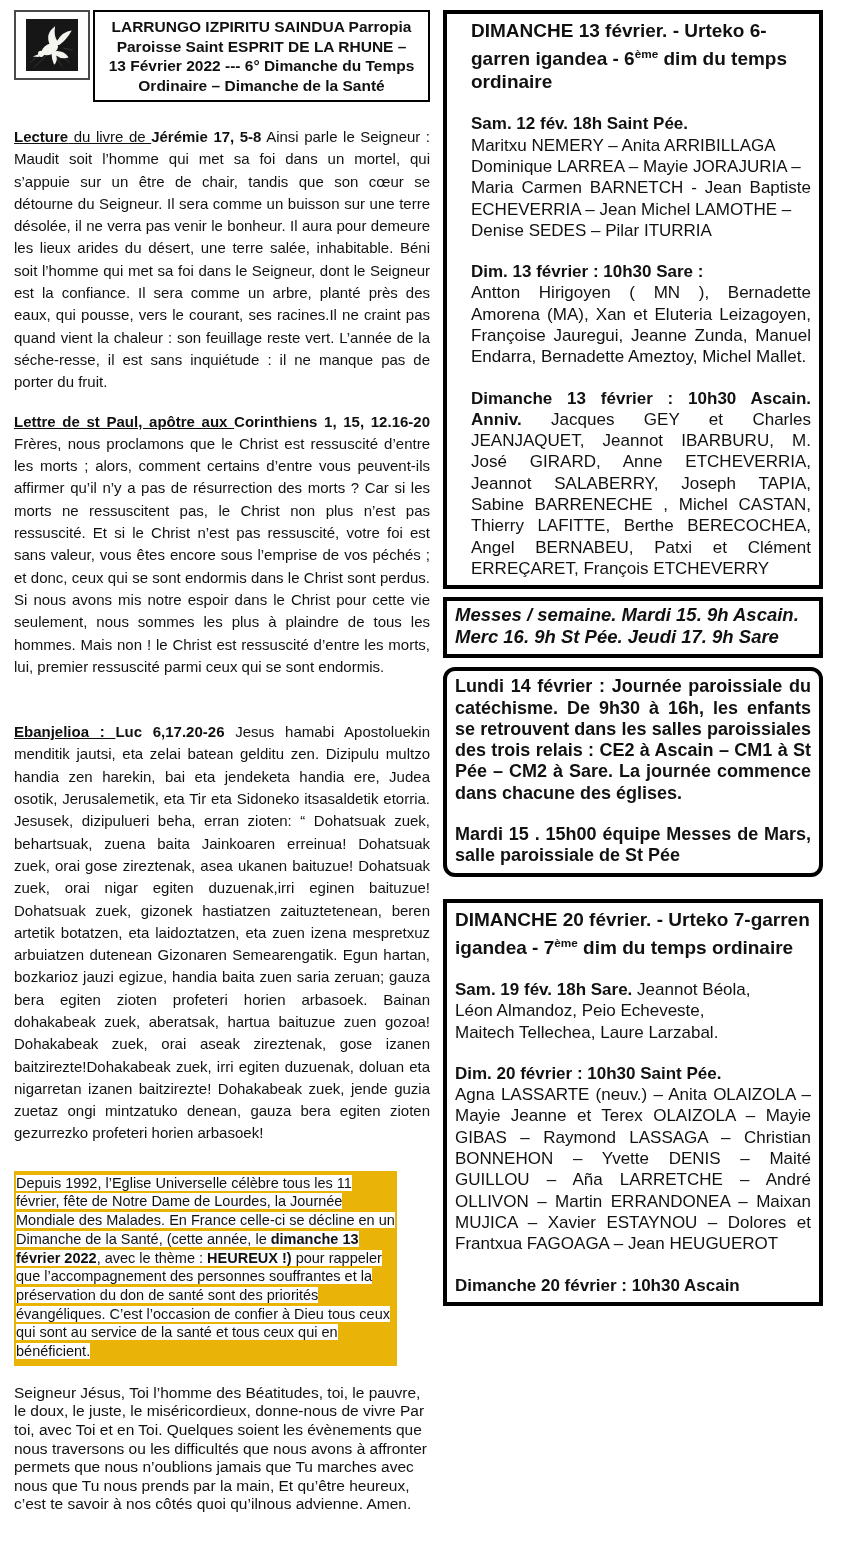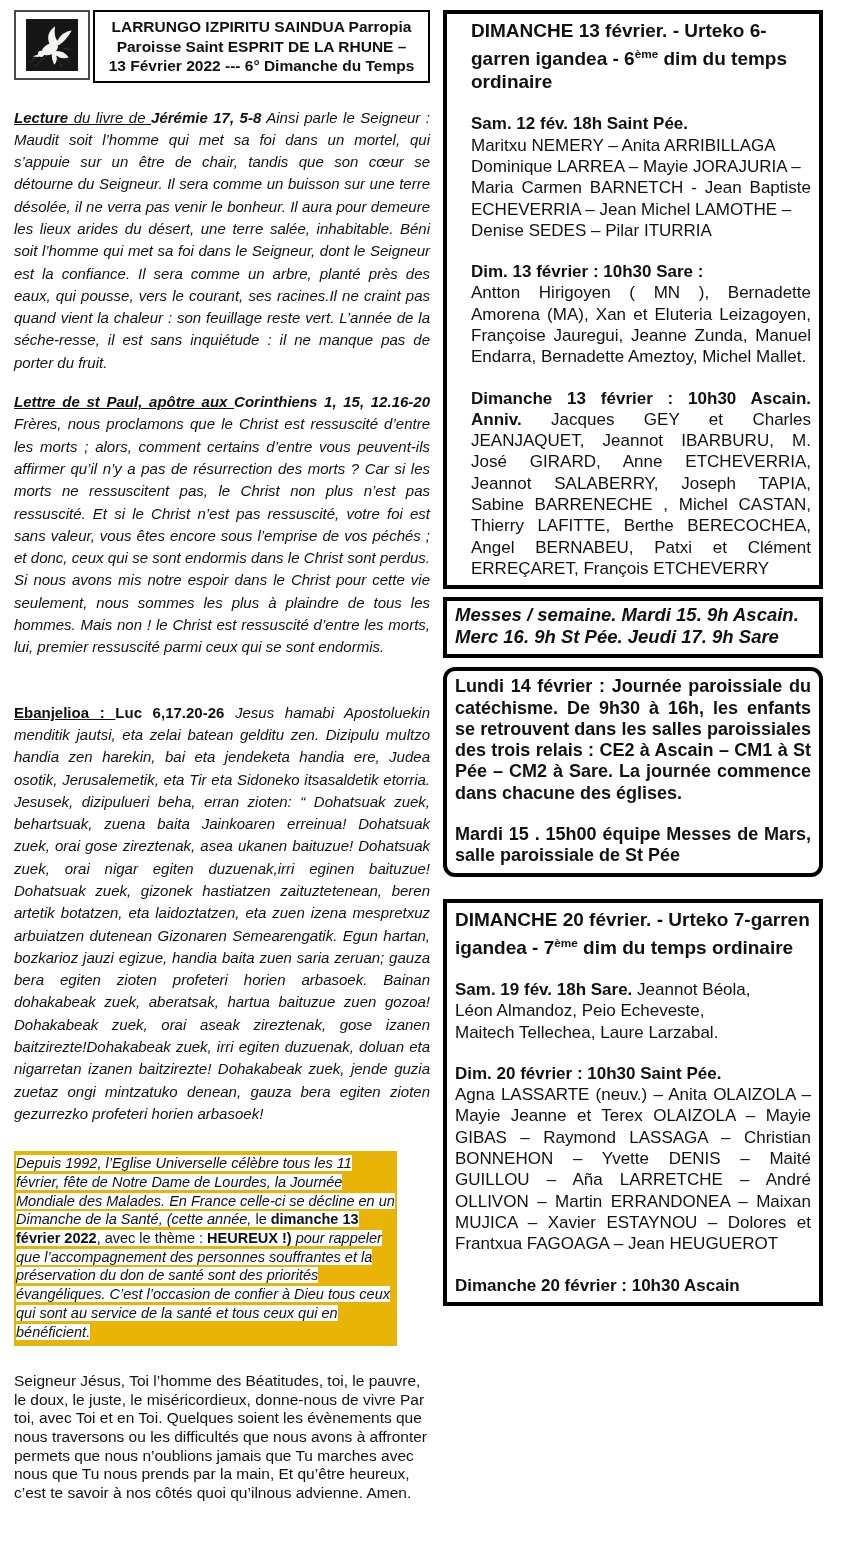--- a/index.html
+++ b/index.html
@@ -18,36 +18,36 @@
              font-size:15.5px;line-height:19.5px;padding:5px 4px;}
 
   
   .lp{text-align:justify;font-size:15px;line-height:22.3px;margin:0;}
   .p1{margin-top:24px;}
   .p2{margin-top:17px;}
   .p3{margin-top:43px;}
   .highlight{margin-top:26px;width:381px;background:#eab308;font-size:14.5px;
              line-height:18.7px;text-align:left;padding:3px 0 5px 2px;}
   .highlight span{background:#ffffff;}
-  .prayer{margin-top:26px;width:415px;font-size:15.5px;line-height:18.6px;text-align:left;}
+  .prayer{margin-top:18px;width:415px;font-size:15.5px;line-height:18.6px;text-align:left;}
 
   
   .rbox{box-sizing:border-box;width:380px;border:4px solid #000;background:#fff;
         padding:5px 8px 6px 8px;font-size:17px;line-height:21.3px;}
   .rbox .btitle{font-size:19px;line-height:23px;text-align:left;}
   .rbox .sect{margin-top:20px;text-align:justify;}
   .box1{min-height:487px;margin-bottom:8px;padding-left:24px;}
   .box2{min-height:50px;margin-bottom:9px;padding-top:3px;font-size:18.5px;line-height:22px;font-style:italic;}
   .box3{min-height:193px;margin-bottom:22px;font-size:18px;border-radius:12px;}
   .box3 .sect{text-align:justify;}
   .box4{min-height:368px;}
 
   
   .rb{font-weight:bold;}
-  .ri{font-style:italic;}
+  .ri{}
   .ru{text-decoration:underline;}
   .rs{vertical-align:super;font-size:0.62em;letter-spacing:0;}
 </style>
 </head>
 <body>
 
 <div class="page">
 
   <div class="col-left">
 
@@ -68,20 +68,21 @@
             <circle cx="29" cy="67" r="6"></circle>
             <polygon points="24,68 13,72 25,73"></polygon>
             <path d="M56 62 Q72 60 82 74 Q68 78 58 70 Q62 80 54 88 Q49 76 49 66 Z"></path>
           </g>
         </svg>
       </div>
       <div class="title-box">
         <div>LARRUNGO IZPIRITU SAINDUA  Parropia</div>
         <div>Paroisse Saint ESPRIT DE LA RHUNE –</div>
         <div>13 Février 2022 --- 6° Dimanche du Temps</div>
+        <div>Ordinaire – Dimanche de la Santé</div>
       </div>
     </div>
 
     <p class="lp p1"><span class="rb ri ru">Lecture</span><span class="ri ru"> du livre de </span><span class="rb ri">Jérémie 17, 5-8</span><span class="ri">    Ainsi parle le Seigneur : Maudit soit l’homme qui met sa foi dans un mortel, qui s’appuie sur un être de chair, tandis que son cœur se détourne du Seigneur. Il sera comme un buisson sur une terre désolée, il ne verra pas venir le bonheur. Il aura pour demeure les lieux arides du désert, une terre salée, inhabitable. Béni soit l’homme qui met sa foi dans le Seigneur, dont le Seigneur est la confiance. Il sera comme un arbre, planté près des eaux, qui pousse, vers le courant, ses racines.Il ne craint pas quand vient la chaleur :   son feuillage reste vert. L’année de la séche-resse, il est sans inquiétude :  il ne manque pas de porter du fruit.</span></p>
     <p class="lp p2"><span class="rb ri ru">Lettre de st Paul, apôtre aux </span><span class="rb ri">Corinthiens 1, 15, 12.16-20</span><span class="ri"> Frères, nous proclamons que le Christ est ressuscité d’entre les morts ; alors, comment certains d’entre vous peuvent-ils affirmer qu’il n’y a pas de résurrection des morts ? Car si les morts ne ressuscitent pas, le Christ non plus n’est pas ressuscité. Et si le Christ n’est pas ressuscité, votre foi est sans valeur, vous êtes encore sous l’emprise de vos péchés ; et donc, ceux qui se sont endormis dans le Christ sont perdus. Si nous avons mis notre espoir dans le Christ pour cette vie seulement, nous sommes les plus à plaindre de tous les hommes. Mais non ! le Christ est ressuscité d’entre les morts, lui, premier ressuscité parmi ceux qui se sont endormis.</span></p>
     <p class="lp p3"><span class="rb ru">Ebanjelioa : </span><span class="rb">Luc  6,17.20-26</span><span class="ri">    Jesus hamabi Apostoluekin menditik jautsi,  eta zelai batean gelditu zen. Dizipulu multzo handia zen harekin, bai eta jendeketa handia ere, Judea osotik, Jerusalemetik, eta Tir eta Sidoneko itsasaldetik etorria. Jesusek, dizipulueri beha, erran zioten: “ Dohatsuak zuek,  behartsuak, zuena baita Jainkoaren erreinua!  Dohatsuak zuek, orai gose zireztenak, asea ukanen baituzue! Dohatsuak zuek, orai nigar egiten duzuenak,irri eginen baituzue! Dohatsuak zuek, gizonek hastiatzen zaituztetenean, beren artetik botatzen, eta laidoztatzen, eta zuen izena mespretxuz arbuiatzen dutenean Gizonaren Semearengatik. Egun hartan, bozkarioz jauzi egizue, handia baita zuen saria zeruan; gauza bera egiten zioten profeteri horien arbasoek. Bainan dohakabeak zuek, aberatsak, hartua baituzue zuen gozoa! Dohakabeak zuek, orai aseak zireztenak, gose izanen baitzirezte!Dohakabeak zuek, irri egiten duzuenak, doluan eta nigarretan izanen baitzirezte! Dohakabeak zuek, jende guzia zuetaz ongi mintzatuko denean, gauza bera egiten zioten gezurrezko profeteri horien arbasoek!</span></p>
 
     <div class="highlight"><span class="ri">Depuis 1992, l’Eglise Universelle célèbre tous les 11 février, fête de Notre Dame de Lourdes, la Journée Mondiale des Malades. En France celle-ci se décline en un Dimanche de la Santé, (cette année, </span><span>le </span><span class="rb">dimanche 13 février 2022</span><span>, avec le thème : </span><span class="rb">HEUREUX !)</span><span class="ri"> pour rappeler que l’accompagnement des personnes souffrantes et la préservation du don de santé sont des priorités évangéliques. C’est l’occasion de confier à Dieu tous ceux qui sont au service de la santé et tous ceux qui en bénéficient.</span></div>
 
     <p class="prayer"><span>Seigneur Jésus, Toi l’homme des Béatitudes, toi, le pauvre, le doux, le juste, le miséricordieux, donne-nous de vivre Par toi, avec Toi et en Toi. Quelques soient les évènements que nous traversons ou les difficultés que nous avons à affronter permets que nous n’oublions jamais  que Tu marches  avec nous que Tu nous prends par la main, Et qu’être heureux, c’est te savoir à nos côtés  quoi qu’ilnous advienne. Amen.</span></p>

